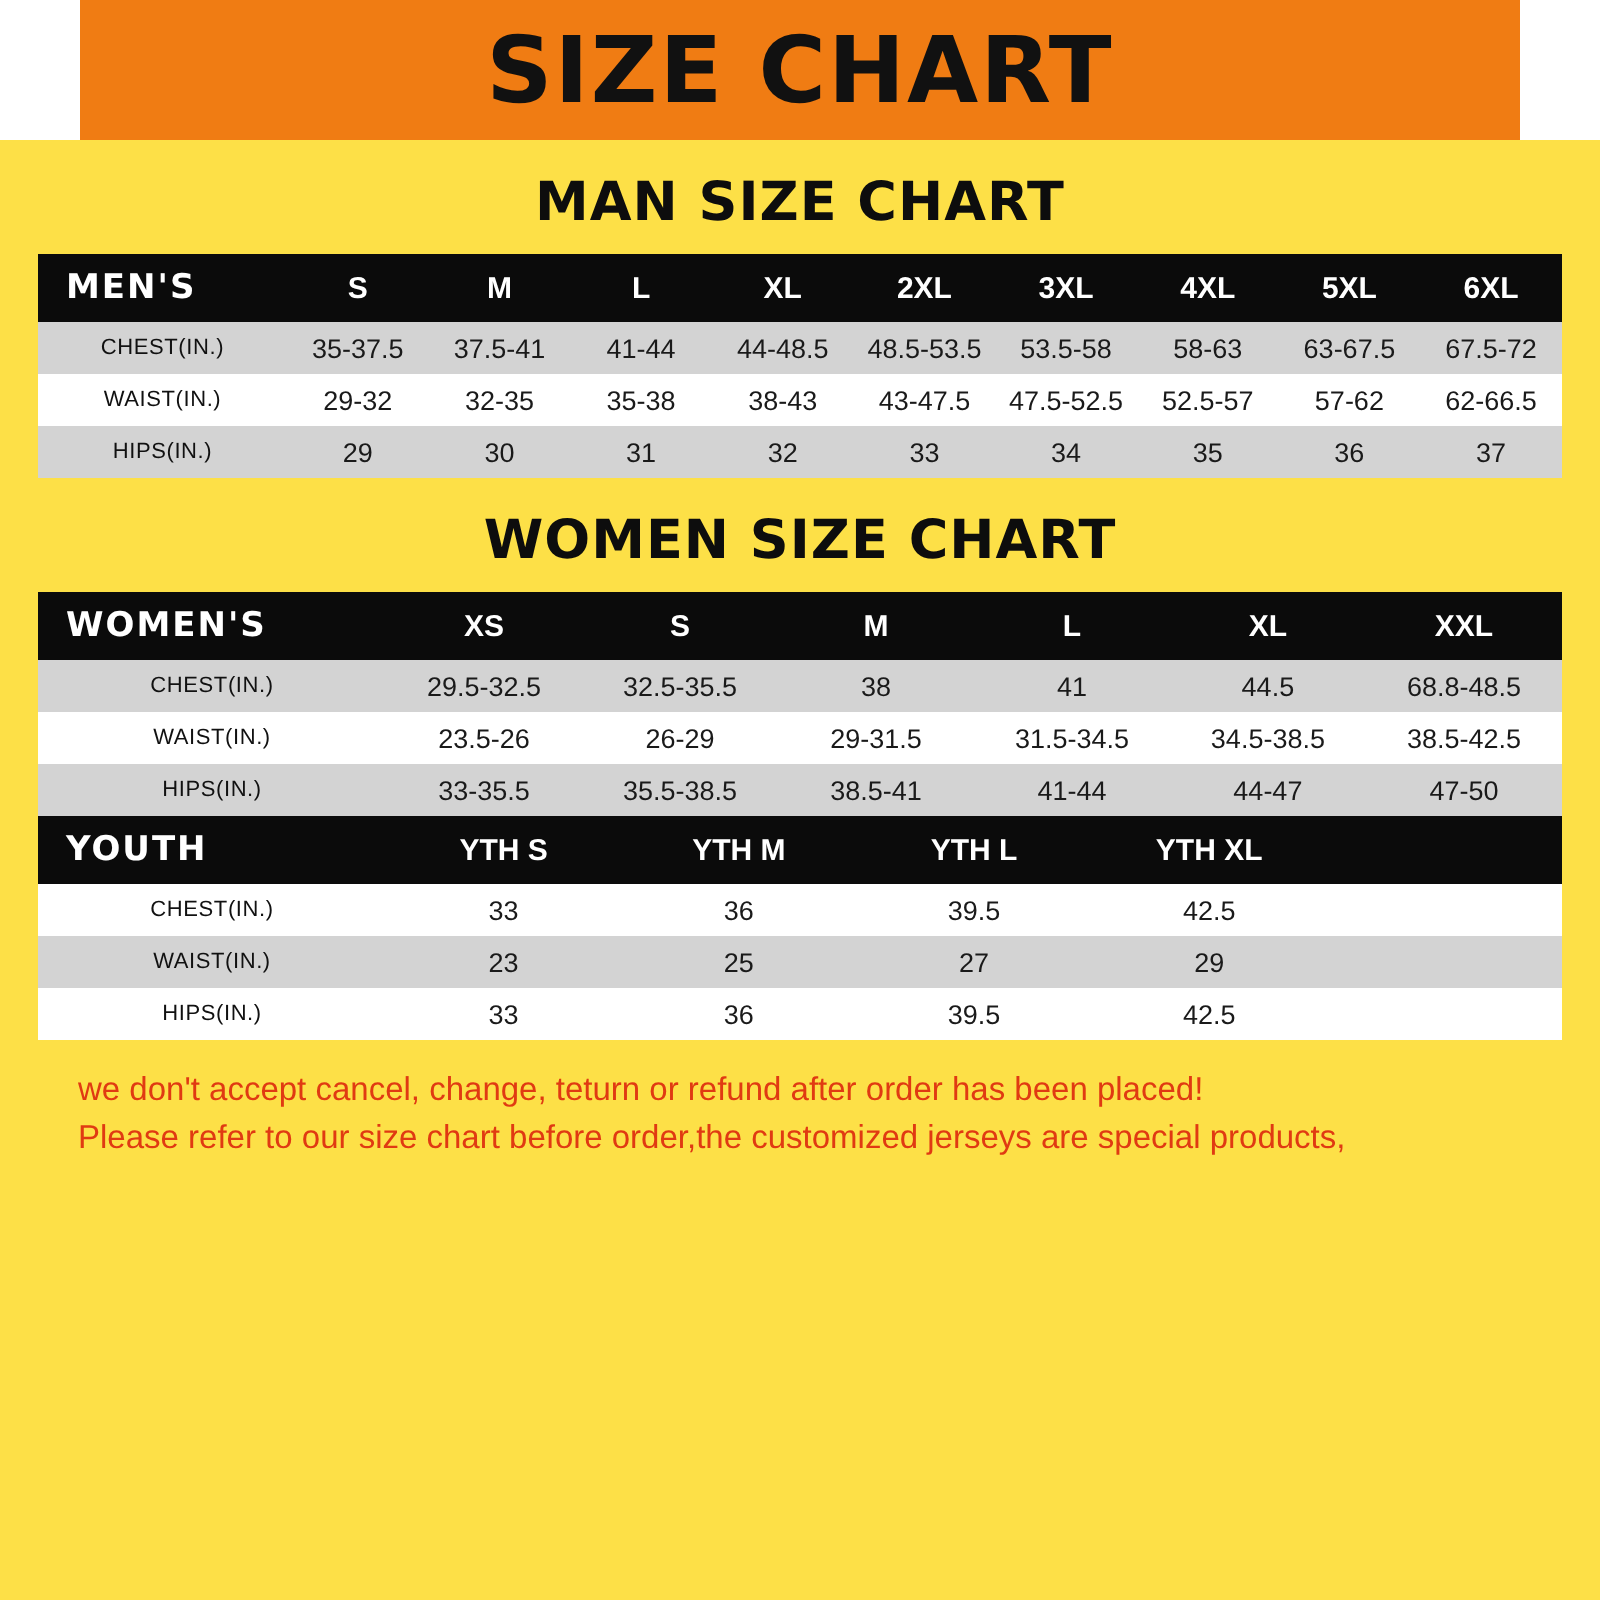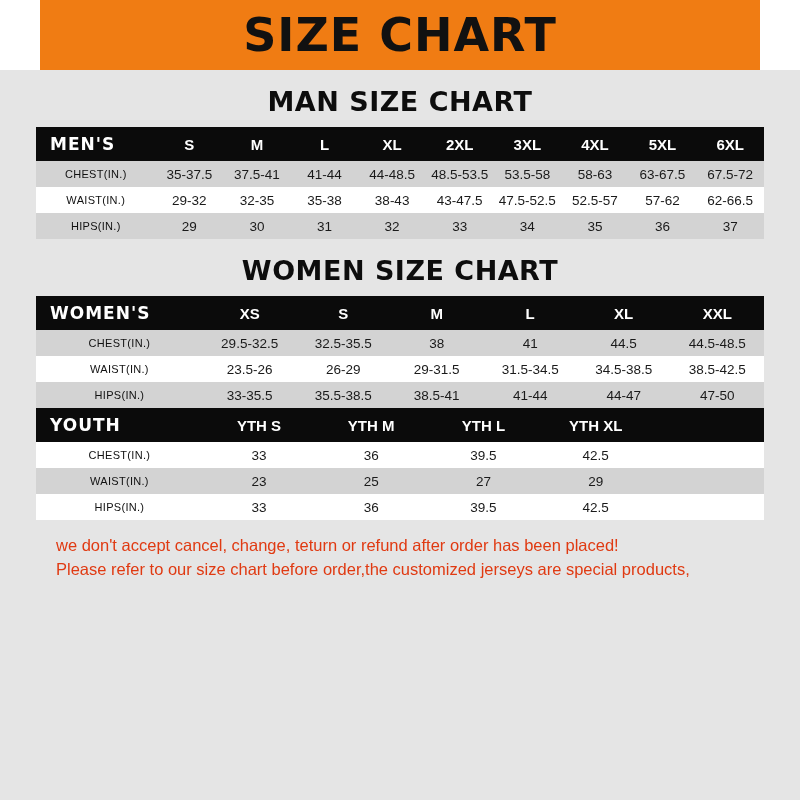--- a/index.html
+++ b/index.html
@@ -10,21 +10,21 @@
     width: 800px;
     height: 800px;
     background: #ffffff;
     font-family: "Liberation Sans", sans-serif;
     overflow: hidden;
   }
   .page {
     position: relative;
     width: 800px;
     height: 800px;
-    background: #e5e5e5;
+    background: #fde047;
     box-sizing: border-box;
   }
   
   .header-band {
     position: relative;
     width: 100%;
     height: 70px;
     background: #f07c13;
     display: flex;
     align-items: center;
@@ -49,21 +49,21 @@
     z-index: 2;
     font-family: "DejaVu Sans", sans-serif;
     font-weight: bold;
     font-size: 46px;
     letter-spacing: 1px;
     color: #111111;
     text-align: center;
     line-height: 1;
   }
   .content {
-    padding: 0 36px;
+    padding: 0 19px;
     box-sizing: border-box;
   }
   .section-title {
     text-align: center;
     font-family: "DejaVu Sans", sans-serif;
     font-weight: bold;
     font-size: 27px;
     color: #0d0d0d;
     letter-spacing: 0.5px;
     margin: 16px 0 10px 0;
@@ -205,21 +205,21 @@
         </tr>
       </thead>
       <tbody>
         <tr class="row-shade">
           <td class="rowlabel">CHEST(IN.)</td>
           <td>29.5-32.5</td>
           <td>32.5-35.5</td>
           <td>38</td>
           <td>41</td>
           <td>44.5</td>
-          <td>44.5-48.5</td>
+          <td>68.8-48.5</td>
         </tr>
         <tr class="row-plain">
           <td class="rowlabel">WAIST(IN.)</td>
           <td>23.5-26</td>
           <td>26-29</td>
           <td>29-31.5</td>
           <td>31.5-34.5</td>
           <td>34.5-38.5</td>
           <td>38.5-42.5</td>
         </tr>

